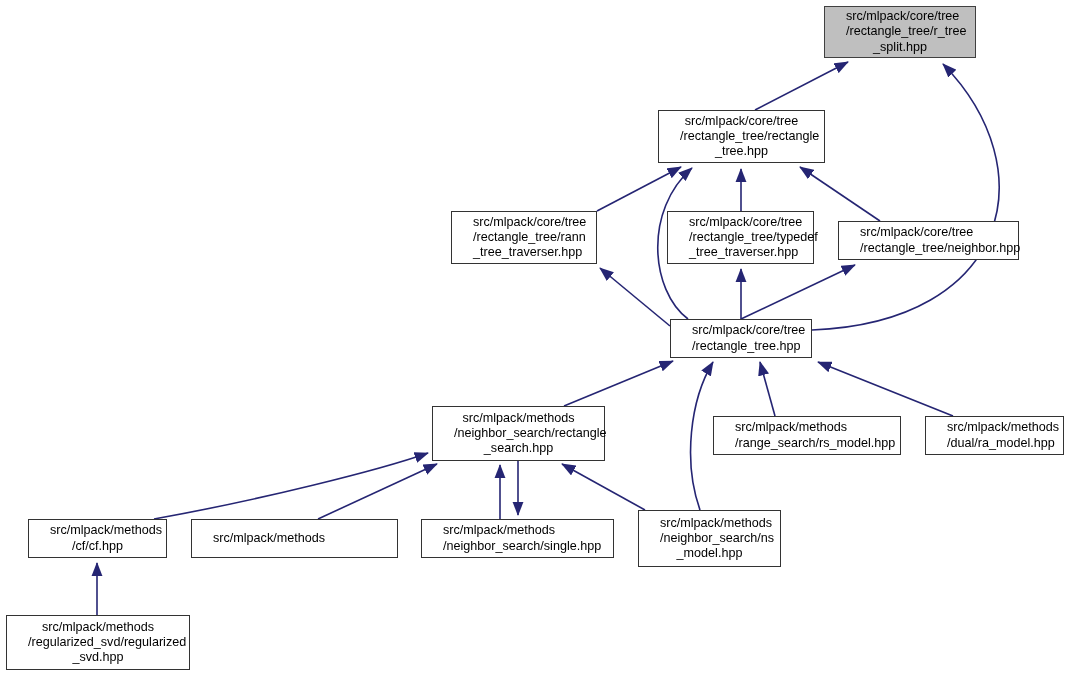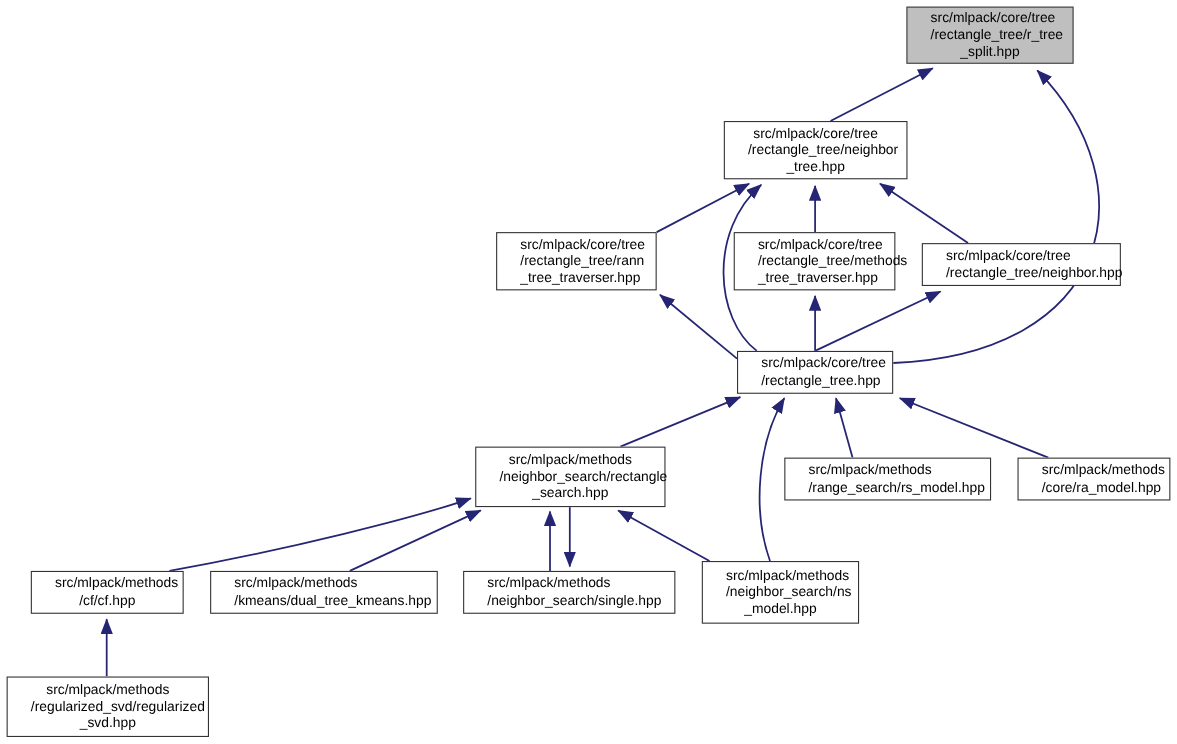--- a/index.html
+++ b/index.html
@@ -73,27 +73,27 @@
         <path d="M 154 519 C 260 500 380 470 428 453" fill="none" stroke="#252573" stroke-width="1.6" marker-end="url(#arrowhead)"></path>
         <path d="M 318 519 L 437 464" fill="none" stroke="#252573" stroke-width="1.6" marker-end="url(#arrowhead)"></path>
         <path d="M 500 519 L 500 465" fill="none" stroke="#252573" stroke-width="1.6" marker-end="url(#arrowhead)"></path>
         <path d="M 518 461 L 518 515" fill="none" stroke="#252573" stroke-width="1.6" marker-end="url(#arrowhead)"></path>
         <path d="M 645 510 L 562 464" fill="none" stroke="#252573" stroke-width="1.6" marker-end="url(#arrowhead)"></path>
         <path d="M 97 615 L 97 563" fill="none" stroke="#252573" stroke-width="1.6" marker-end="url(#arrowhead)"></path>
       </g>
   </svg>
   <div id="nodes-layer">
       <div class="node center focus" style="left: 824px; top: 6px; width: 152px; height: 52px; background: rgb(191, 191, 191); border-color: rgb(64, 64, 64);"><span class="line">src/mlpack/core/tree</span><span class="line">/rectangle_tree/r_tree</span><span class="line">_split.hpp</span></div>
-      <div class="node center" style="left: 658px; top: 110px; width: 167px; height: 53px; background: rgb(255, 255, 255); border-color: rgb(51, 51, 51);"><span class="line">src/mlpack/core/tree</span><span class="line">/rectangle_tree/neighbor</span><span class="line">_tree.hpp</span></div>
+      <div class="node center" style="left: 658px; top: 110px; width: 167px; height: 53px; background: rgb(255, 255, 255); border-color: rgb(51, 51, 51);"><span class="line">src/mlpack/core/tree</span><span class="line">/rectangle_tree/rectangle</span><span class="line">_tree.hpp</span></div>
       <div class="node left" style="left: 451px; top: 211px; width: 146px; height: 53px; background: rgb(255, 255, 255); border-color: rgb(51, 51, 51);"><span class="line">src/mlpack/core/tree</span><span class="line">/rectangle_tree/rann</span><span class="line">_tree_traverser.hpp</span></div>
-      <div class="node center" style="left: 667px; top: 211px; width: 147px; height: 53px; background: rgb(255, 255, 255); border-color: rgb(51, 51, 51);"><span class="line">src/mlpack/core/tree</span><span class="line">/rectangle_tree/methods</span><span class="line">_tree_traverser.hpp</span></div>
+      <div class="node center" style="left: 667px; top: 211px; width: 147px; height: 53px; background: rgb(255, 255, 255); border-color: rgb(51, 51, 51);"><span class="line">src/mlpack/core/tree</span><span class="line">/rectangle_tree/typedef</span><span class="line">_tree_traverser.hpp</span></div>
       <div class="node left" style="left: 838px; top: 221px; width: 181px; height: 39px; background: rgb(255, 255, 255); border-color: rgb(51, 51, 51);"><span class="line">src/mlpack/core/tree</span><span class="line">/rectangle_tree/neighbor.hpp</span></div>
       <div class="node center" style="left: 670px; top: 319px; width: 142px; height: 39px; background: rgb(255, 255, 255); border-color: rgb(51, 51, 51);"><span class="line">src/mlpack/core/tree</span><span class="line">/rectangle_tree.hpp</span></div>
       <div class="node center" style="left: 432px; top: 406px; width: 173px; height: 55px; background: rgb(255, 255, 255); border-color: rgb(51, 51, 51);"><span class="line">src/mlpack/methods</span><span class="line">/neighbor_search/rectangle</span><span class="line">_search.hpp</span></div>
       <div class="node left" style="left: 713px; top: 416px; width: 188px; height: 39px; background: rgb(255, 255, 255); border-color: rgb(51, 51, 51);"><span class="line">src/mlpack/methods</span><span class="line">/range_search/rs_model.hpp</span></div>
-      <div class="node center" style="left: 925px; top: 416px; width: 139px; height: 39px; background: rgb(255, 255, 255); border-color: rgb(51, 51, 51);"><span class="line">src/mlpack/methods</span><span class="line">/core/ra_model.hpp</span></div>
+      <div class="node center" style="left: 925px; top: 416px; width: 139px; height: 39px; background: rgb(255, 255, 255); border-color: rgb(51, 51, 51);"><span class="line">src/mlpack/methods</span><span class="line">/dual/ra_model.hpp</span></div>
       <div class="node center" style="left: 28px; top: 519px; width: 139px; height: 39px; background: rgb(255, 255, 255); border-color: rgb(51, 51, 51);"><span class="line">src/mlpack/methods</span><span class="line">/cf/cf.hpp</span></div>
-      <div class="node left" style="left: 191px; top: 519px; width: 207px; height: 39px; background: rgb(255, 255, 255); border-color: rgb(51, 51, 51);"><span class="line">src/mlpack/methods</span><span class="line">/kmeans/dual_tree_kmeans.hpp</span></div>
+      <div class="node left" style="left: 191px; top: 519px; width: 207px; height: 39px; background: rgb(255, 255, 255); border-color: rgb(51, 51, 51);"><span class="line">src/mlpack/methods</span></div>
       <div class="node left" style="left: 421px; top: 519px; width: 193px; height: 39px; background: rgb(255, 255, 255); border-color: rgb(51, 51, 51);"><span class="line">src/mlpack/methods</span><span class="line">/neighbor_search/single.hpp</span></div>
       <div class="node center" style="left: 638px; top: 510px; width: 143px; height: 57px; background: rgb(255, 255, 255); border-color: rgb(51, 51, 51);"><span class="line">src/mlpack/methods</span><span class="line">/neighbor_search/ns</span><span class="line">_model.hpp</span></div>
       <div class="node center" style="left: 6px; top: 615px; width: 184px; height: 55px; background: rgb(255, 255, 255); border-color: rgb(51, 51, 51);"><span class="line">src/mlpack/methods</span><span class="line">/regularized_svd/regularized</span><span class="line">_svd.hpp</span></div>
     </div>
 </div>
 
 </body></html>

